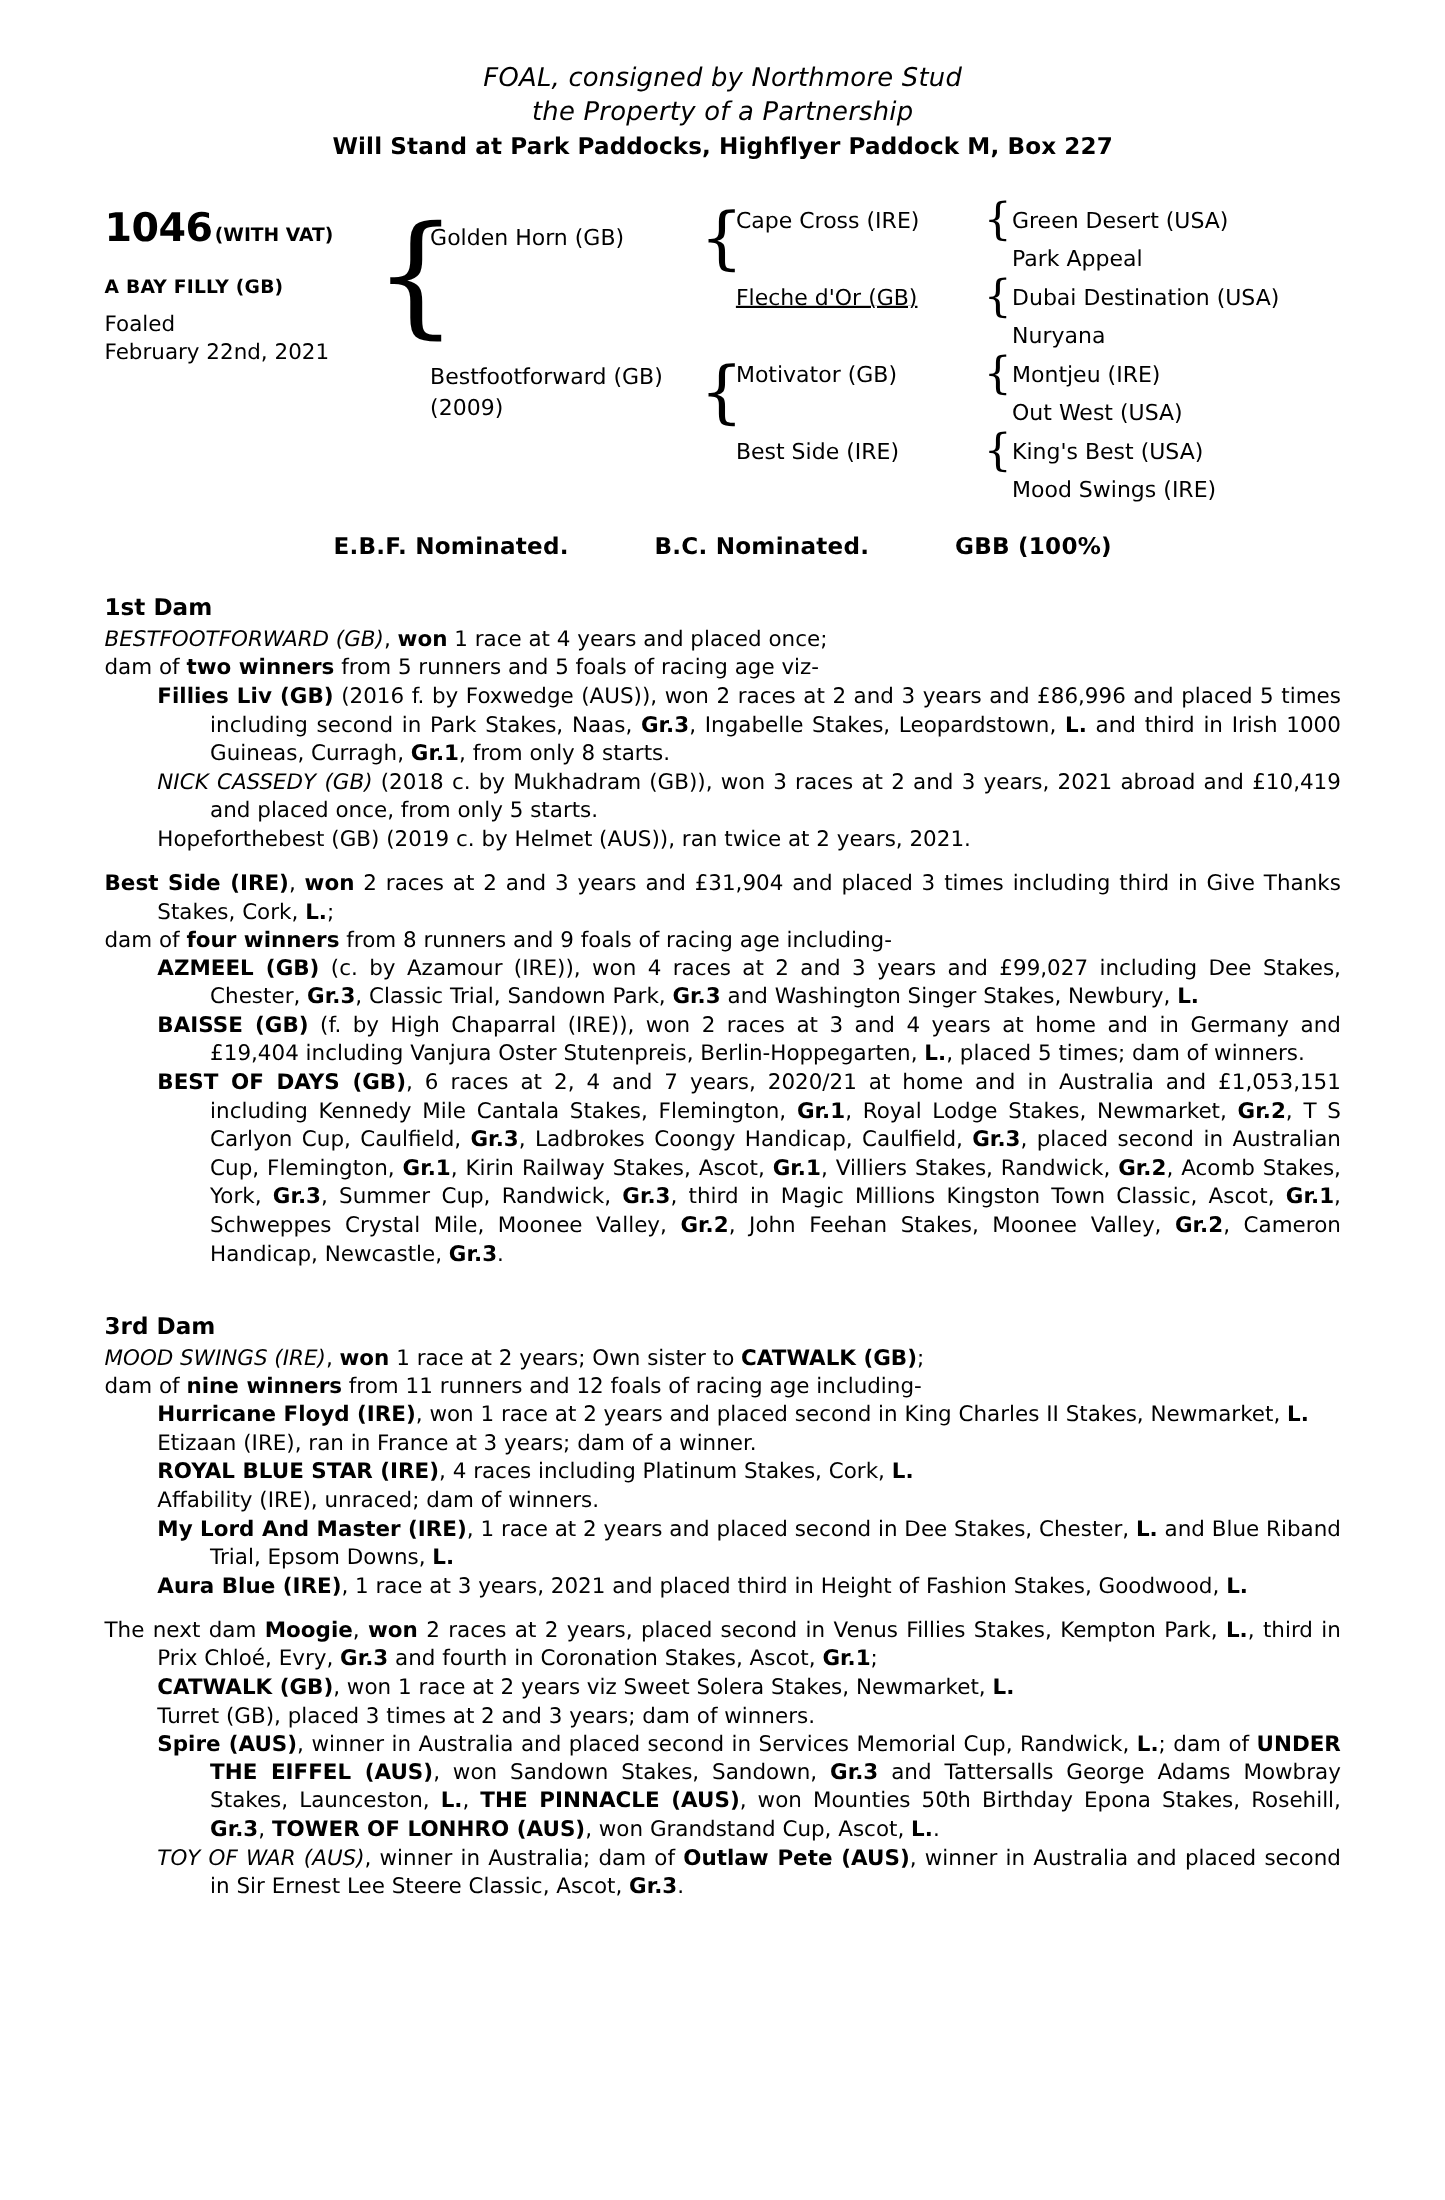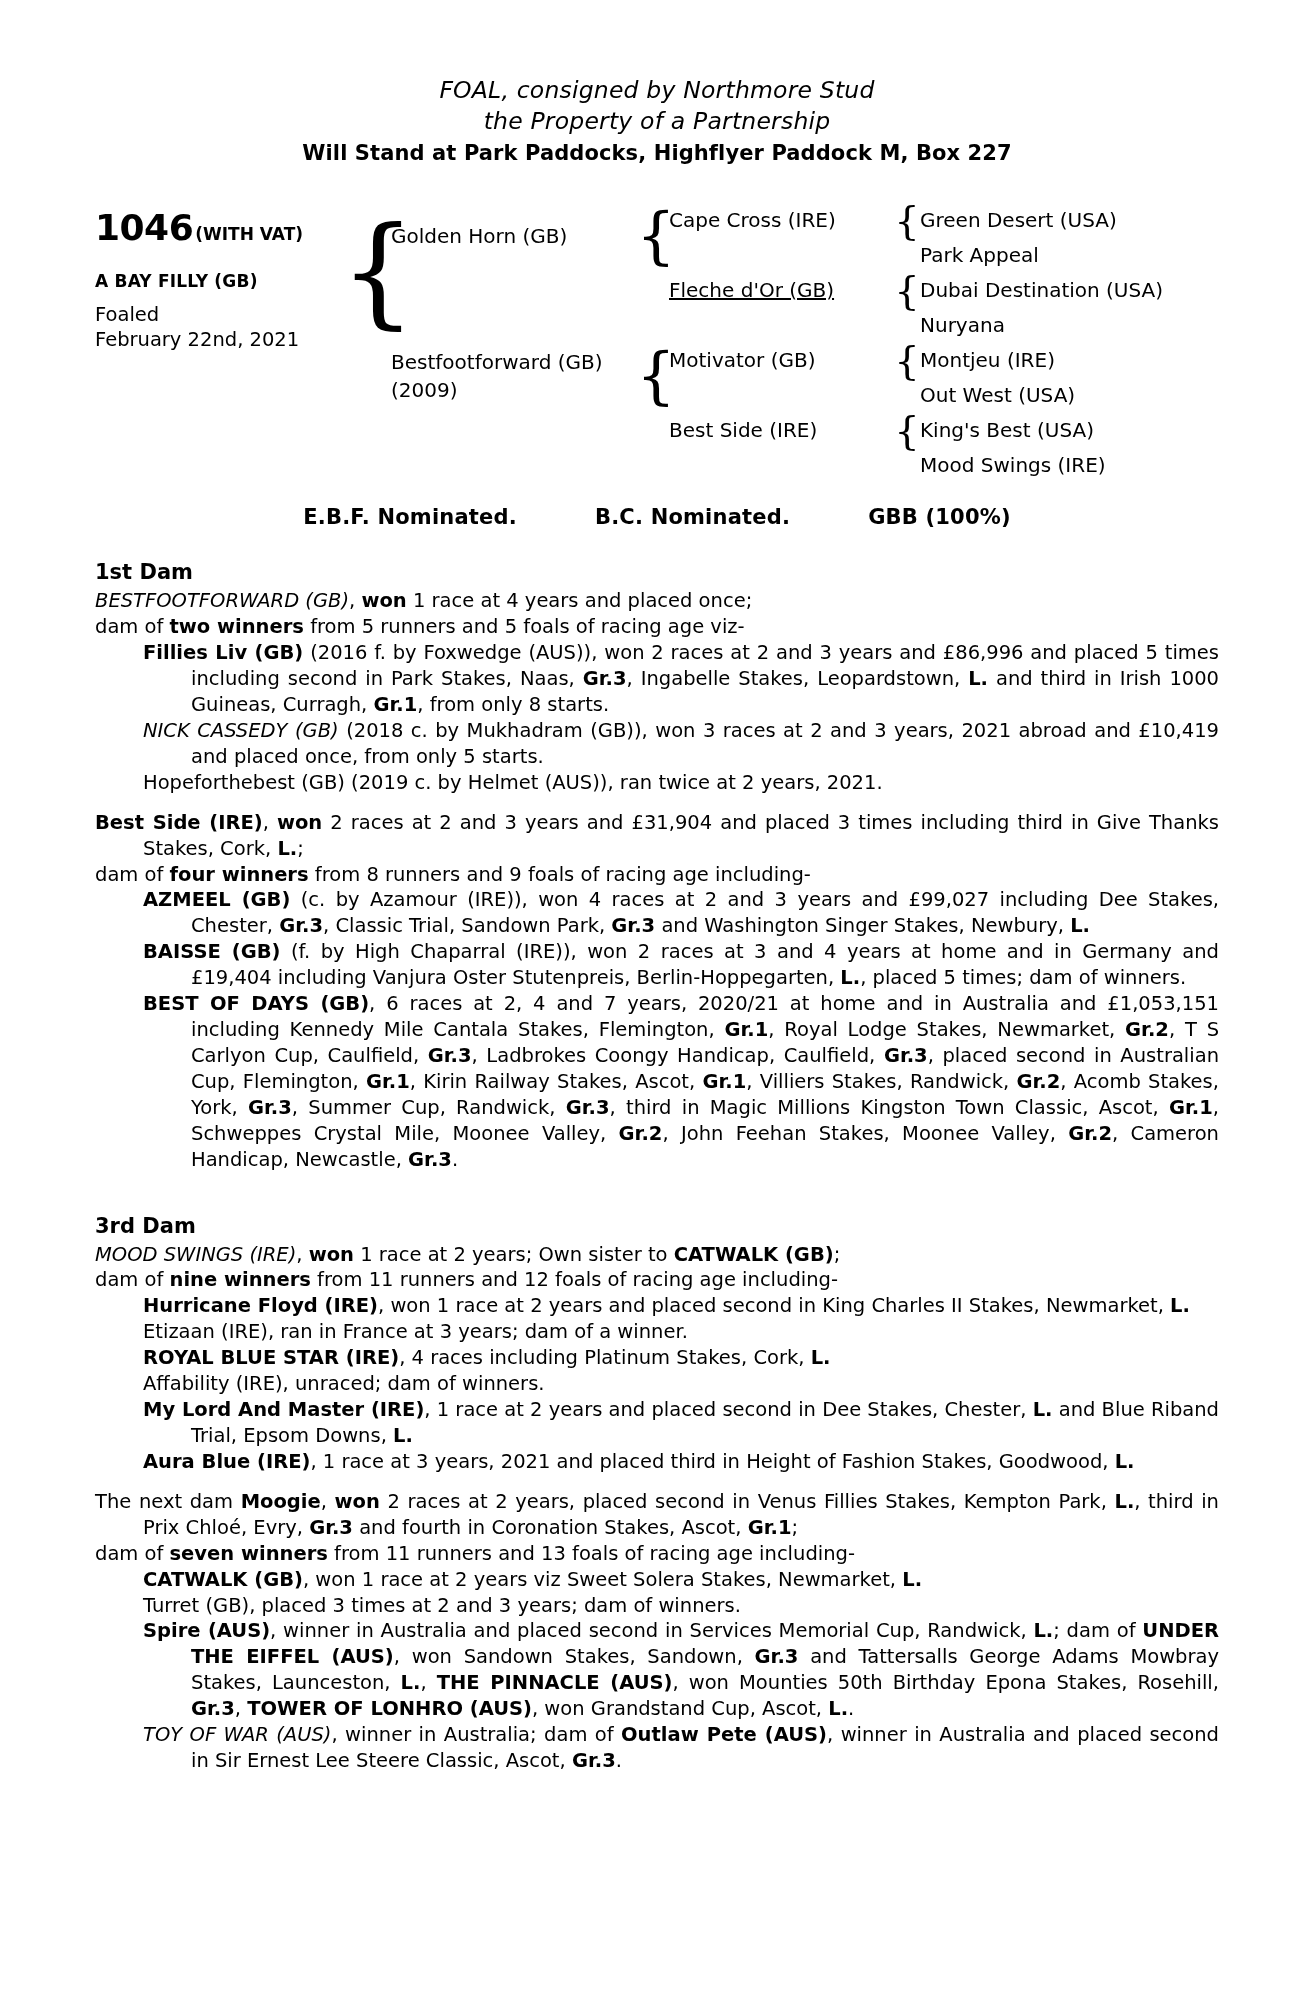--- a/index.html
+++ b/index.html
@@ -9,21 +9,20 @@
   }
   body {
     width: 1314px;
     font-family: "DejaVu Sans", sans-serif;
     color: #000000;
   }
   .page {
     width: 1314px;
     box-sizing: border-box;
     padding: 55px 95px 40px 95px;
-    margin-top: 20px;
   }
   
   .hdr {
     text-align: center;
     line-height: 1.30;
   }
   .hdr-line1, .hdr-line2 {
     font-style: italic;
     font-size: 23.5px;
     letter-spacing: 0.2px;
@@ -237,21 +236,20 @@
         <p class="t ind2"><b>Hurricane Floyd (IRE)</b><span>, won 1 race at 2 years and placed second in King Charles II Stakes, Newmarket, </span><b>L.</b></p>
         <p class="t ind2"><span>Etizaan (IRE)</span><span>, ran in France at 3 years; dam of a winner.</span></p>
         <p class="t ind2"><b>ROYAL BLUE STAR (IRE)</b><span>, 4 races including Platinum Stakes, Cork, </span><b>L.</b></p>
         <p class="t ind2"><span>Affability (IRE)</span><span>, unraced; dam of winners.</span></p>
         <p class="t hang-deep"><b>My Lord And Master (IRE)</b><span>, 1 race at 2 years and placed second in Dee Stakes, Chester, </span><b>L.</b><span> and Blue Riband Trial, Epsom Downs, </span><b>L.</b></p>
         <p class="t ind2"><b>Aura Blue (IRE)</b><span>, 1 race at 3 years, 2021 and placed third in Height of Fashion Stakes, Goodwood, </span><b>L.</b></p>
       </div>
 
     <div class="gap"></div>
     <p class="t ind1"><span>The next dam </span><b>Moogie</b><span>, </span><b>won</b><span id="next-dam-parts"><span> 2 races at 2 years, placed second in Venus Fillies Stakes, Kempton Park, </span><b>L.</b><span>, third in Prix Chloé, Evry, </span><b>Gr.3</b><span> and fourth in Coronation Stakes, Ascot, </span><b>Gr.1</b><span>;</span></span></p>
-    <p class="t"><span>dam of </span><b>seven winners</b><span> from 11 runners and 13 foals of racing age including-</span></p>
     <div id="next-dam-entries">
         <p class="t ind2"><b>CATWALK (GB)</b><span>, won 1 race at 2 years viz Sweet Solera Stakes, Newmarket, </span><b>L.</b></p>
         <p class="t ind2"><span>Turret (GB)</span><span>, placed 3 times at 2 and 3 years; dam of winners.</span></p>
         <p class="t hang-deep"><b>Spire (AUS)</b><span>, winner in Australia and placed second in Services Memorial Cup, Randwick, </span><b>L.</b><span>; dam of </span><b>UNDER THE EIFFEL (AUS)</b><span>, won Sandown Stakes, Sandown, </span><b>Gr.3</b><span> and Tattersalls George Adams Mowbray Stakes, Launceston, </span><b>L.</b><span>, </span><b>THE PINNACLE (AUS)</b><span>, won Mounties 50th Birthday Epona Stakes, Rosehill, </span><b>Gr.3</b><span>, </span><b>TOWER OF LONHRO (AUS)</b><span>, won Grandstand Cup, Ascot, </span><b>L.</b><span>.</span></p>
         <p class="t hang-deep"><i>TOY OF WAR (AUS)</i><span>, winner in Australia; dam of </span><b>Outlaw Pete (AUS)</b><span>, winner in Australia and placed second in Sir Ernest Lee Steere Classic, Ascot, </span><b>Gr.3</b><span>.</span></p>
       </div>
 
   </div>
 </div>
 

